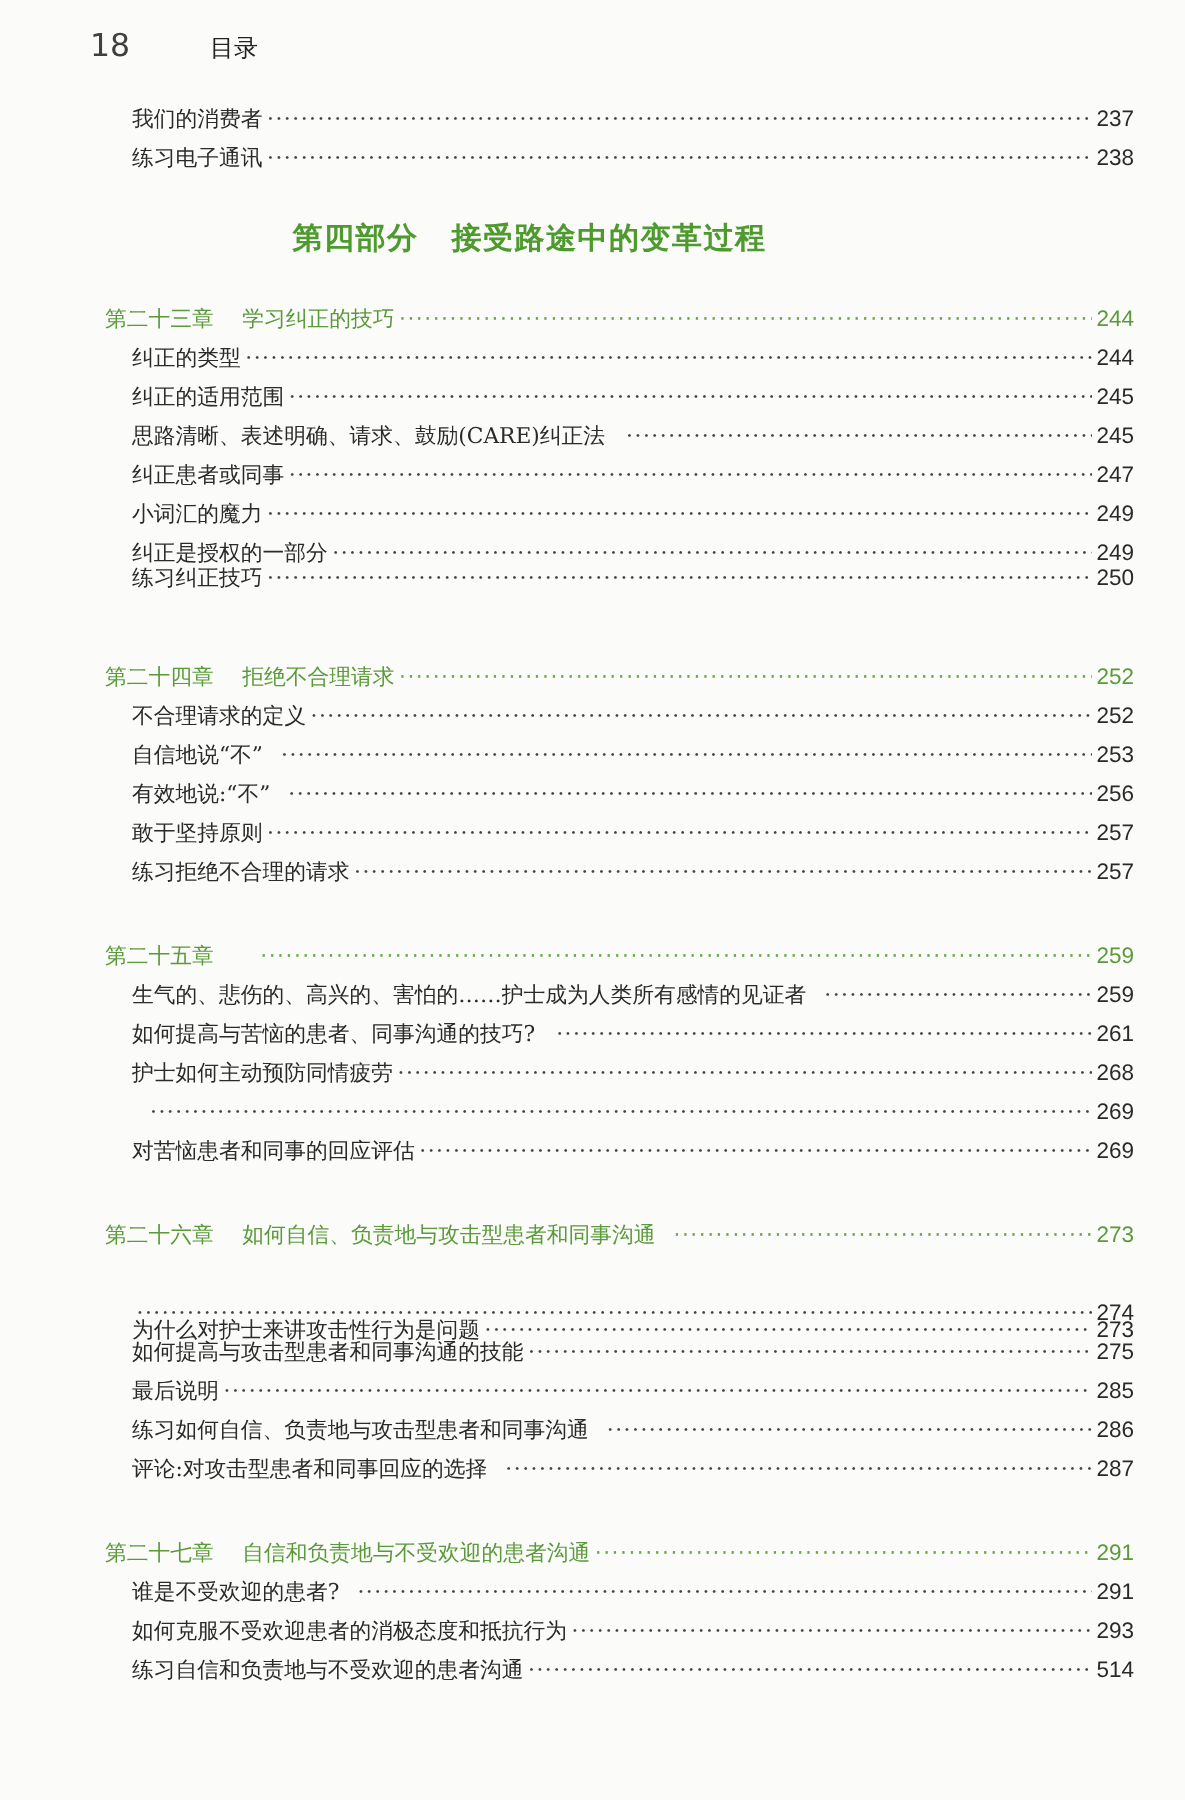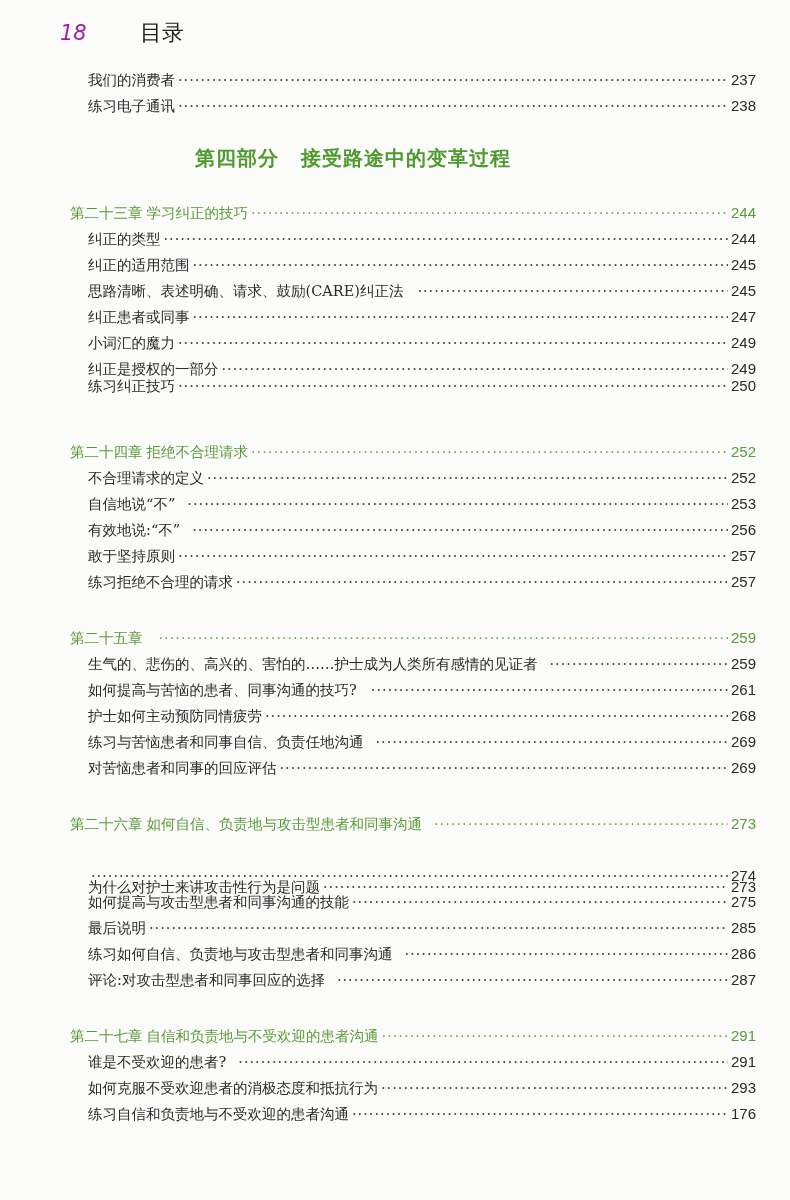--- a/index.html
+++ b/index.html
@@ -8,26 +8,25 @@
     background: #fbfbf9;
     font-family: "DejaVu Serif", "Liberation Serif", serif;
     color: #2a2a2a;
     position: relative;
   }
   .header {
     position: absolute; left: 60px; top: 18px; height: 30px;
     display: flex; align-items: baseline;
   }
   .page-num {
-    font-family: "DejaVu Sans", sans-serif; font-size: 21px; color: #a21caf;
+    font-family: "DejaVu Sans", sans-serif; font-size: 21px; color: #404040;
     width: 80px;
-    font-style: italic;
   }
   .running-head {
-    font-family: "DejaVu Sans", sans-serif; font-size: 22px; color: #222;
+    font-family: "DejaVu Sans", sans-serif; font-size: 16px; color: #222;
   }
   .toc { position: absolute; left: 0; top: 0; width: 790px; }
   .row {
     position: absolute; left: 88px; width: 668px;
     display: flex; align-items: baseline;
     font-size: 14.5px; line-height: 20px; height: 22px;
   }
   .row .t { white-space: nowrap; }
   .row .dots {
     flex: 1; overflow: hidden; white-space: nowrap;
@@ -36,21 +35,21 @@
   .row .dots::before {
     content: "·······································································································································································";
   }
   .row .p { white-space: nowrap; font-family: Liberation Sans, sans-serif; font-size: 15px; }
   .row.chapter {
     left: 70px; width: 686px;
     color: #5a9a3a; font-family: "DejaVu Sans", sans-serif; font-size: 14.5px;
   }
   .row.chapter .dots { color: #6aa84a; }
   .row.chapter .p { color: #5a9a3a; }
-  .row.chapter .num { margin-right: 4px; white-space: nowrap; }
+  .row.chapter .num { margin-right: 19px; white-space: nowrap; }
   .part-title {
     position: absolute; left: 0; width: 706px; top: 145px;
     text-align: center; color: #4e9a2e;
     font-family: "DejaVu Serif", serif; font-weight: bold; font-size: 20px;
     letter-spacing: 1px;
   }
   .part-title .sp { display: inline-block; width: 22px; }
 </style>
 </head>
 <body>
@@ -165,21 +164,20 @@
       <span class="t">如何提高与苦恼的患者、同事沟通的技巧?</span>
       <span class="dots" style="margin-left:14px"></span>
       <span class="p">261</span>
     </div>
   <div class="row" style="top:706px">
       <span class="t">护士如何主动预防同情疲劳</span>
       <span class="dots"></span>
       <span class="p">268</span>
     </div>
   <div class="row" style="top:732px">
-      <span class="t">练习与苦恼患者和同事自信、负责任地沟通</span>
       <span class="dots" style="margin-left:12px"></span>
       <span class="p">269</span>
     </div>
   <div class="row" style="top:758px">
       <span class="t">对苦恼患者和同事的回应评估</span>
       <span class="dots"></span>
       <span class="p">269</span>
     </div>
 
   <div class="row chapter" style="top:814px">
@@ -230,15 +228,15 @@
       <span class="p">291</span>
     </div>
   <div class="row" style="top:1078px">
       <span class="t">如何克服不受欢迎患者的消极态度和抵抗行为</span>
       <span class="dots"></span>
       <span class="p">293</span>
     </div>
   <div class="row" style="top:1104px">
       <span class="t">练习自信和负责地与不受欢迎的患者沟通</span>
       <span class="dots"></span>
-      <span class="p">176</span>
+      <span class="p">514</span>
     </div>
 </div>
 
 </body></html>

